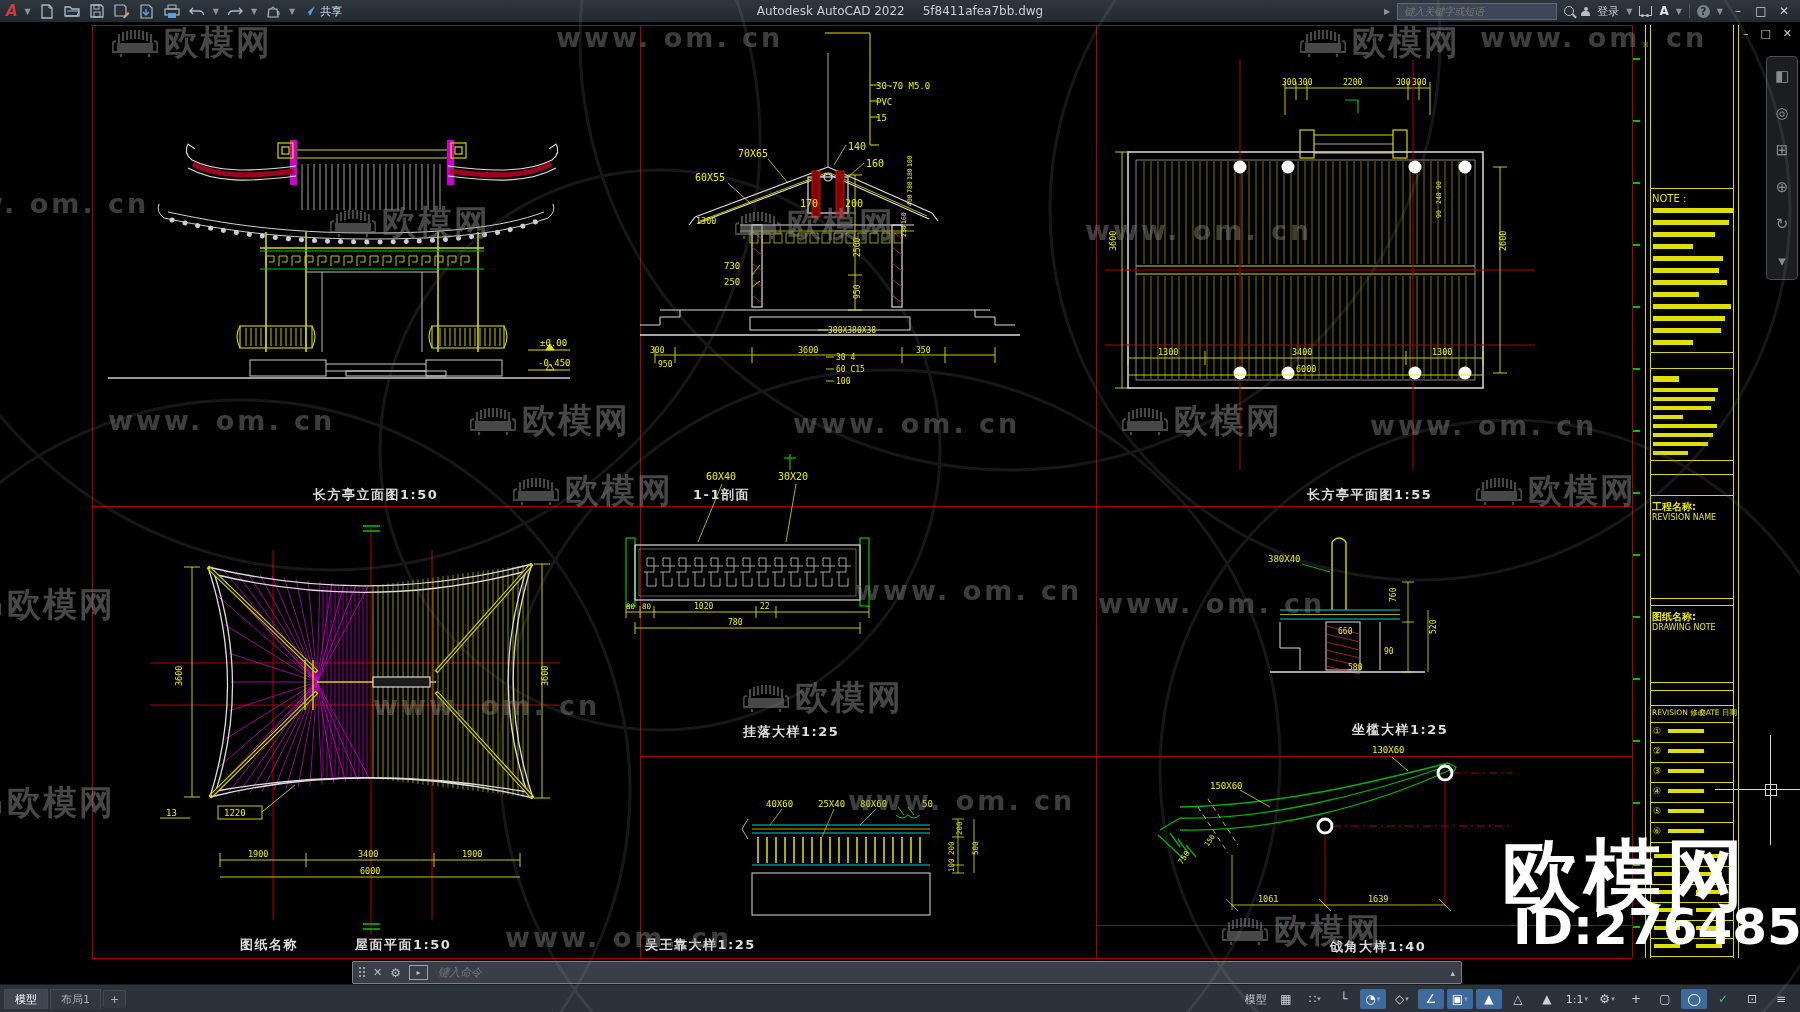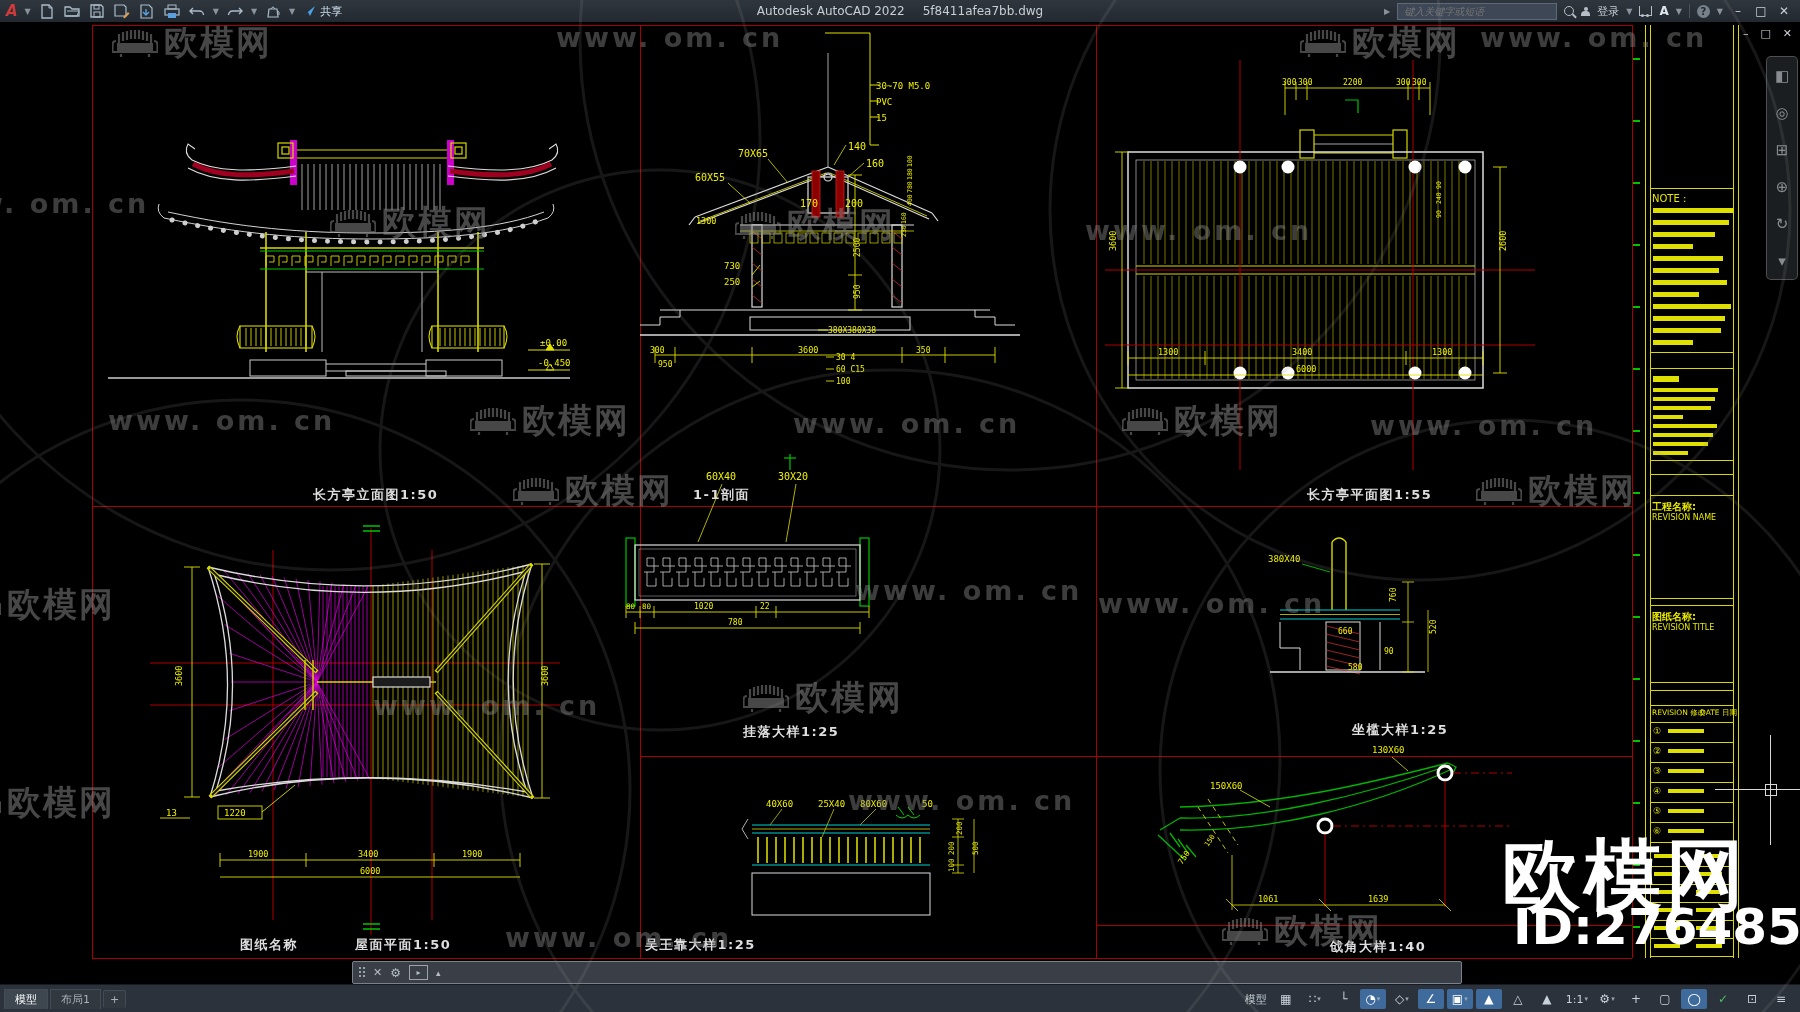--- a/index.html
+++ b/index.html
@@ -1001,21 +1001,21 @@
 
     <div class="tblock" id="titleblock">
       <div class="yline" style="left:1645px;top:3px;width:1px;height:933px;"></div>
       <div class="yline" style="left:1650px;top:3px;width:1px;height:933px;"></div>
       <div class="yline" style="left:1733px;top:3px;width:1px;height:933px;"></div>
       <div class="yline" style="left:1738px;top:3px;width:1px;height:933px;"></div>
       <div class="tb-text" style="left:1652px;top:171px;font-size:10px;font-weight:normal;">NOTE :</div>
       <div class="tb-text" style="left:1652px;top:478px;font-size:10px;font-weight:bold;">工程名称:</div>
       <div class="tb-text" style="left:1652px;top:491px;font-size:8px;">REVISION NAME</div>
       <div class="tb-text" style="left:1652px;top:588px;font-size:10px;font-weight:bold;">图纸名称:</div>
-      <div class="tb-text" style="left:1652px;top:601px;font-size:8px;">REVISION TITLE</div>
+      <div class="tb-text" style="left:1652px;top:601px;font-size:8px;">DRAWING NOTE</div>
       <div class="tb-text" style="left:1652px;top:686px;font-size:7.5px;">REVISION 修改</div>
       <div class="tb-text" style="left:1700px;top:686px;font-size:7.5px;">DATE 日期</div>
     <div class="yline" style="left: 1650px; top: 166px; width: 84px; height: 1px;"></div>
         <div class="yline" style="left: 1650px; top: 330px; width: 84px; height: 1px;"></div>
         <div class="yline" style="left: 1650px; top: 346px; width: 84px; height: 1px;"></div>
         <div class="yline" style="left: 1650px; top: 438px; width: 84px; height: 1px;"></div>
         <div class="yline" style="left: 1650px; top: 452px; width: 84px; height: 1px;"></div>
         <div class="yline" style="left: 1650px; top: 473px; width: 84px; height: 1px;"></div>
         <div class="yline" style="left: 1650px; top: 576px; width: 84px; height: 1px;"></div>
         <div class="yline" style="left: 1650px; top: 583px; width: 84px; height: 1px;"></div>
@@ -1095,20 +1095,21 @@
     <div class="xh" style="left:1770px;top:713px;width:1px;height:110px;"></div>
     <div class="xhbox" style="left:1765px;top:762px;"></div>
 
     <div class="cmdbar">
       <span class="grip"></span>
       <span class="cmd-x">✕</span>
       <span class="cmd-gear">⚙</span>
       <span class="cmd-box">
           <span>▸</span>
         </span>
+      <input placeholder="键入命令" style="">
       <span class="cmd-up">▴</span>
     </div>
   <div class="gline" style="left: 1633px; top: 36px; width: 7px; height: 2px;"></div>
       <div class="gline" style="left: 1633px; top: 98px; width: 7px; height: 2px;"></div>
       <div class="gline" style="left: 1633px; top: 160px; width: 7px; height: 2px;"></div>
       <div class="gline" style="left: 1633px; top: 222px; width: 7px; height: 2px;"></div>
       <div class="gline" style="left: 1633px; top: 284px; width: 7px; height: 2px;"></div>
       <div class="gline" style="left: 1633px; top: 346px; width: 7px; height: 2px;"></div>
       <div class="gline" style="left: 1633px; top: 408px; width: 7px; height: 2px;"></div>
       <div class="gline" style="left: 1633px; top: 470px; width: 7px; height: 2px;"></div>

